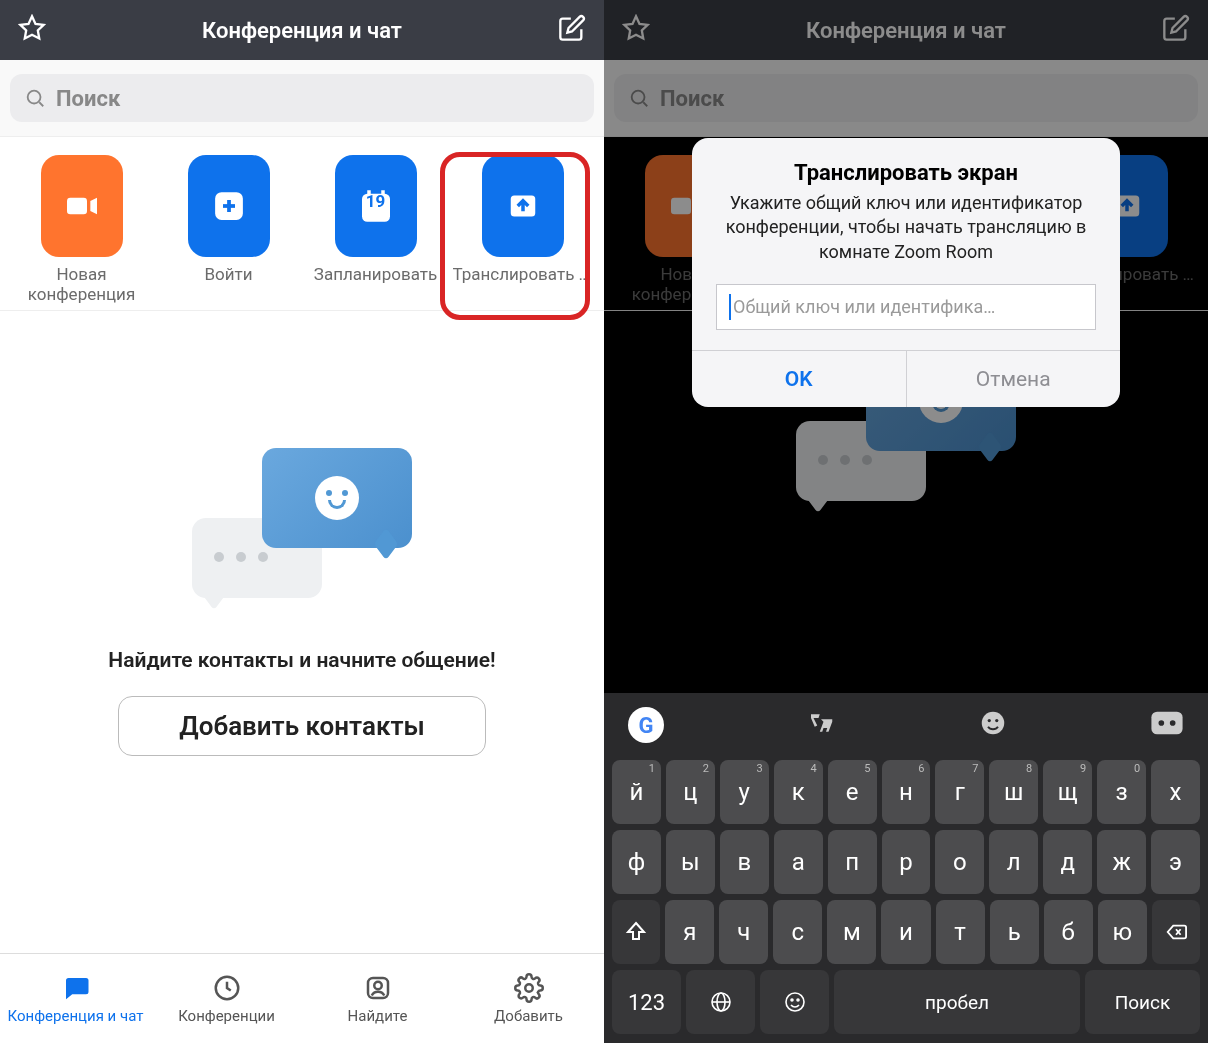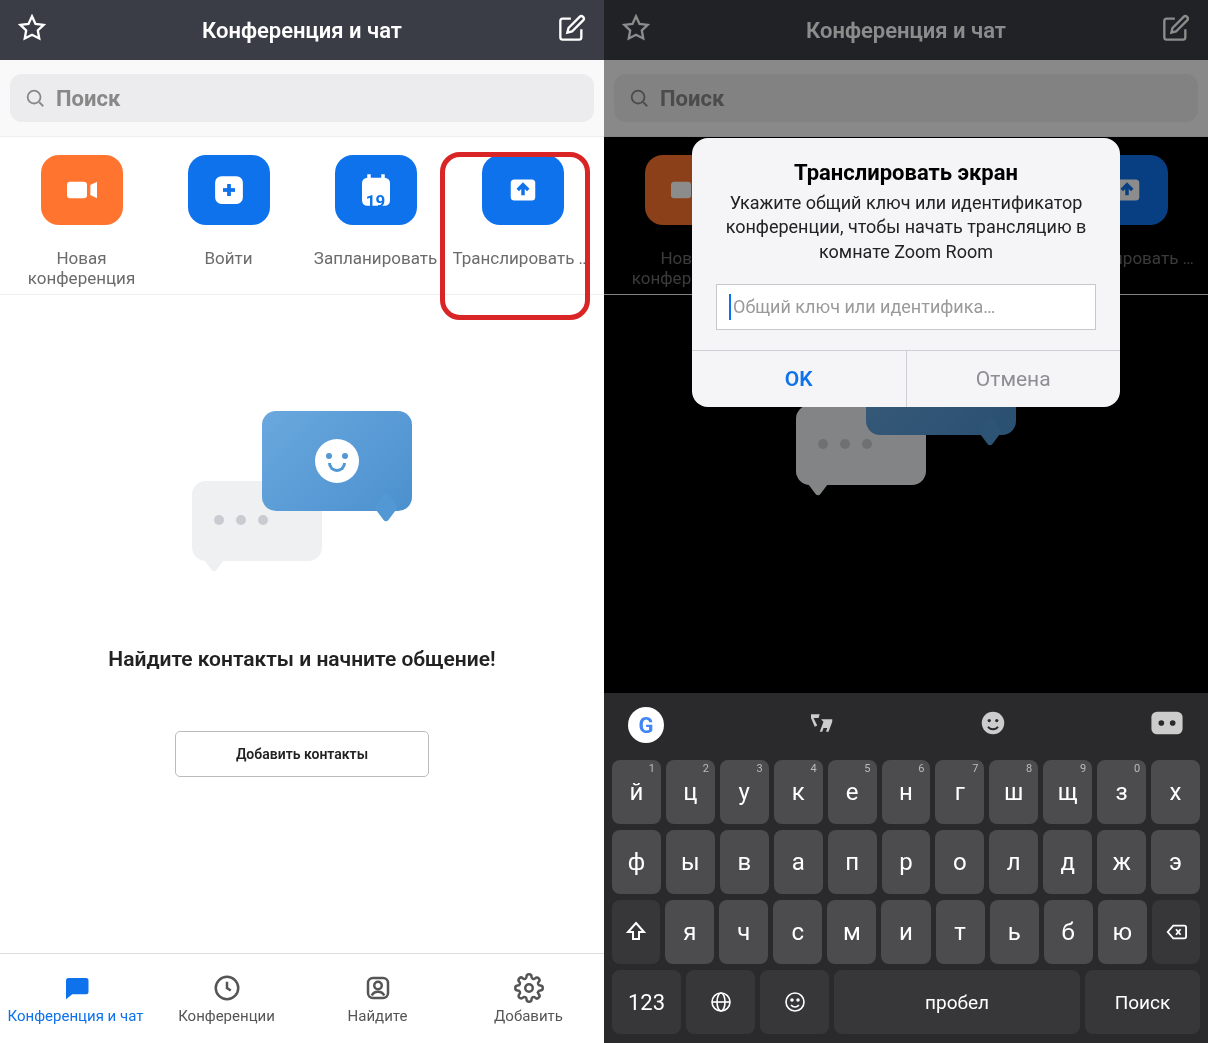--- a/index.html
+++ b/index.html
@@ -5,28 +5,28 @@
 * { box-sizing: border-box; margin: 0; padding: 0; font-family: -apple-system, BlinkMacSystemFont, "Segoe UI", Roboto, Helvetica, Arial, sans-serif; }
 body { display: flex; width: 1208px; height: 1043px; background: #fff; }
 .screen { width: 604px; height: 1043px; position: relative; overflow: hidden; display: flex; flex-direction: column; }
 .header { height: 60px; background: #3a3d45; display: flex; align-items: center; justify-content: space-between; padding: 0 18px; color: #fff; }
 .header-title { font-size: 22px; font-weight: 600; }
 .search-wrap { padding: 14px 10px; background: #f9f9f9; }
 .search { height: 48px; background: #ececee; border-radius: 12px; display: flex; align-items: center; padding: 0 14px; color: #888; font-size: 22px; font-weight: bold; }
 .search svg { margin-right: 10px; }
 .actions-row { display: flex; justify-content: space-around; padding: 18px 8px 6px; border-top: 1px solid #eee; border-bottom: 1px solid #eee; }
 .action { display: flex; flex-direction: column; align-items: center; width: 140px; }
-.action-btn { width: 82px; height: 70px; border-radius: 18px; display: flex; align-items: center; justify-content: center; margin-bottom: 24px; }
+.action-btn { width: 82px; height: 102px; border-radius: 18px; display: flex; align-items: center; justify-content: center; margin-bottom: 8px; }
 .action-btn.orange { background: #ff742e; }
 .action-btn.blue { background: #0e72ec; }
 .action-label { font-size: 17px; color: #6b6b6b; text-align: center; line-height: 1.15; white-space: nowrap; overflow: hidden; text-overflow: ellipsis; max-width: 140px; }
 .highlight-box { position: absolute; border: 5px solid #d92525; border-radius: 20px; pointer-events: none; }
-.empty-area { flex: 1; display: flex; flex-direction: column; align-items: center; justify-content: center; padding-bottom: 60px; gap: 36px; }
+.empty-area { flex: 1; display: flex; flex-direction: column; align-items: center; justify-content: center; padding-bottom: 60px; }
 .empty-msg { font-size: 21px; font-weight: 600; color: #222; margin: 30px 0 24px; text-align: center; }
-.add-contacts-btn { border: 1px solid #bbb; background: #fff; border-radius: 5px; padding: 14px 60px; font-size: 14px; font-weight: 600; color: #222; }
+.add-contacts-btn { border: 1px solid #bbb; background: #fff; border-radius: 14px; padding: 14px 60px; font-size: 26px; font-weight: 600; color: #222; }
 .tabbar { height: 90px; border-top: 1px solid #ddd; display: flex; }
 .tab { flex: 1; display: flex; flex-direction: column; align-items: center; justify-content: center; gap: 4px; color: #555; font-size: 15px; }
 .tab.active { color: #0e72ec; }
 
 .dimmed-content { filter: brightness(0.55); pointer-events: none; flex: 1; display: flex; flex-direction: column; }
 .dialog { position: absolute; top: 138px; left: 50%; transform: translateX(-50%); width: 428px; background: #f5f5f7; border-radius: 16px; overflow: hidden; z-index: 5; }
 .dialog-body { padding: 22px 24px 20px; text-align: center; }
 .dialog-title { font-size: 22px; font-weight: 700; margin-bottom: 6px; color: #000; }
 .dialog-desc { font-size: 18px; color: #222; line-height: 1.35; margin-bottom: 20px; }
 .dialog-input { width: 100%; height: 46px; border: 1px solid #c7c7cc; background: #fff; padding: 0 12px; font-size: 18px; color: #9a9a9a; display: flex; align-items: center; }

